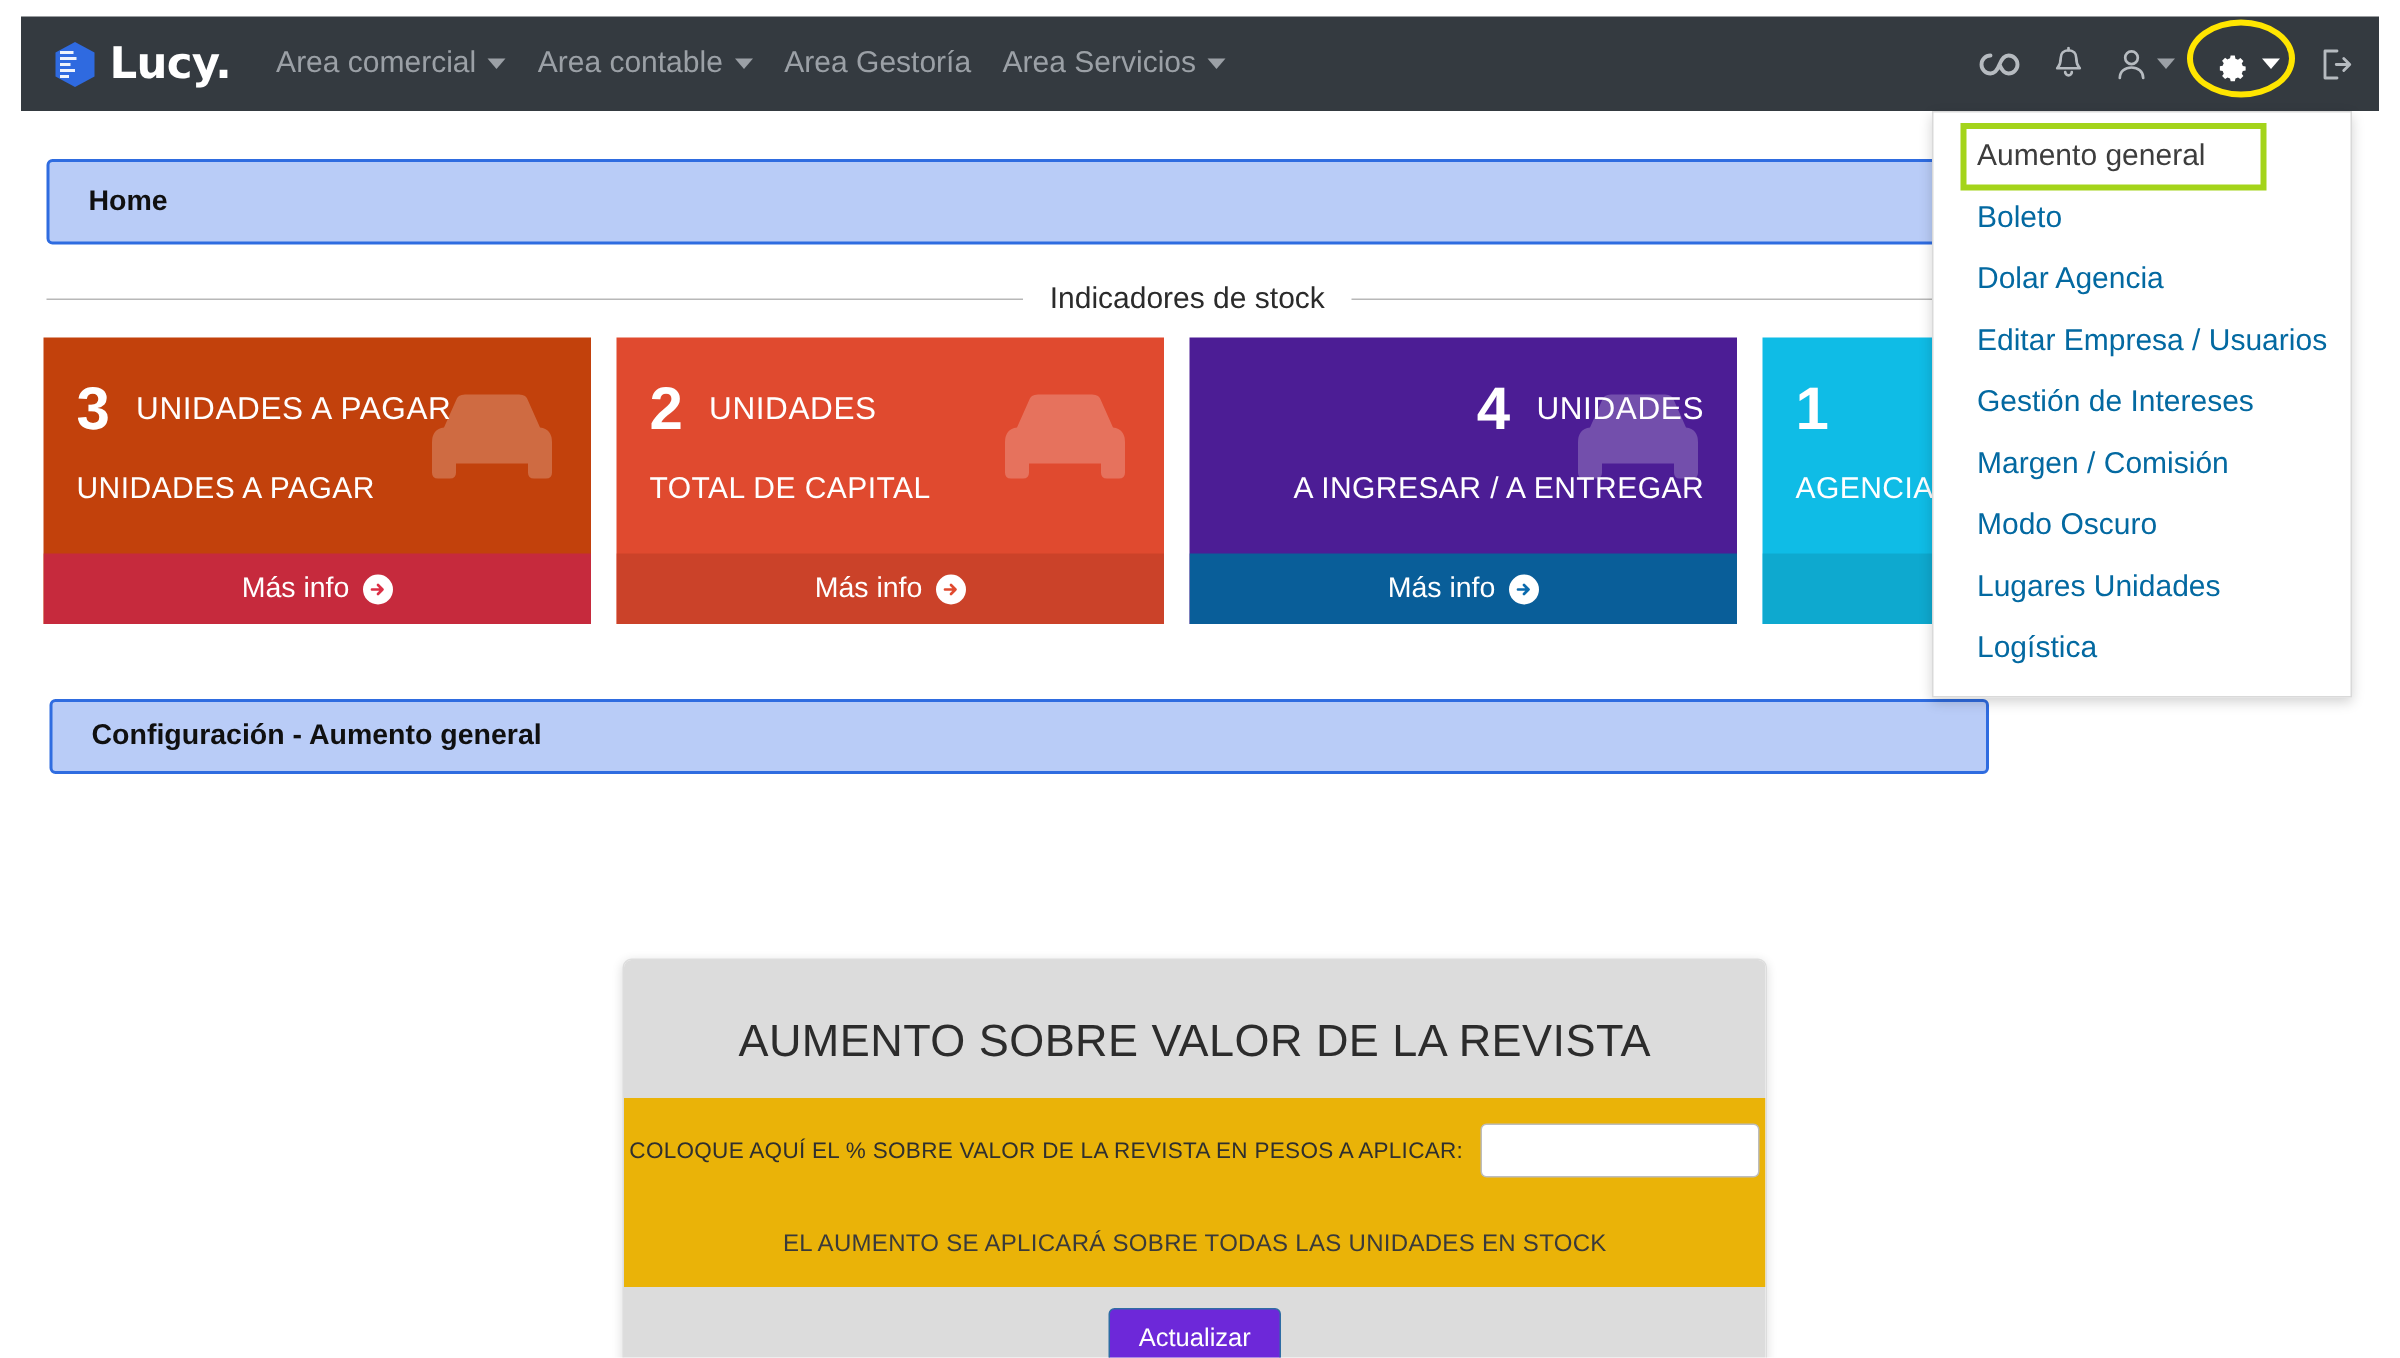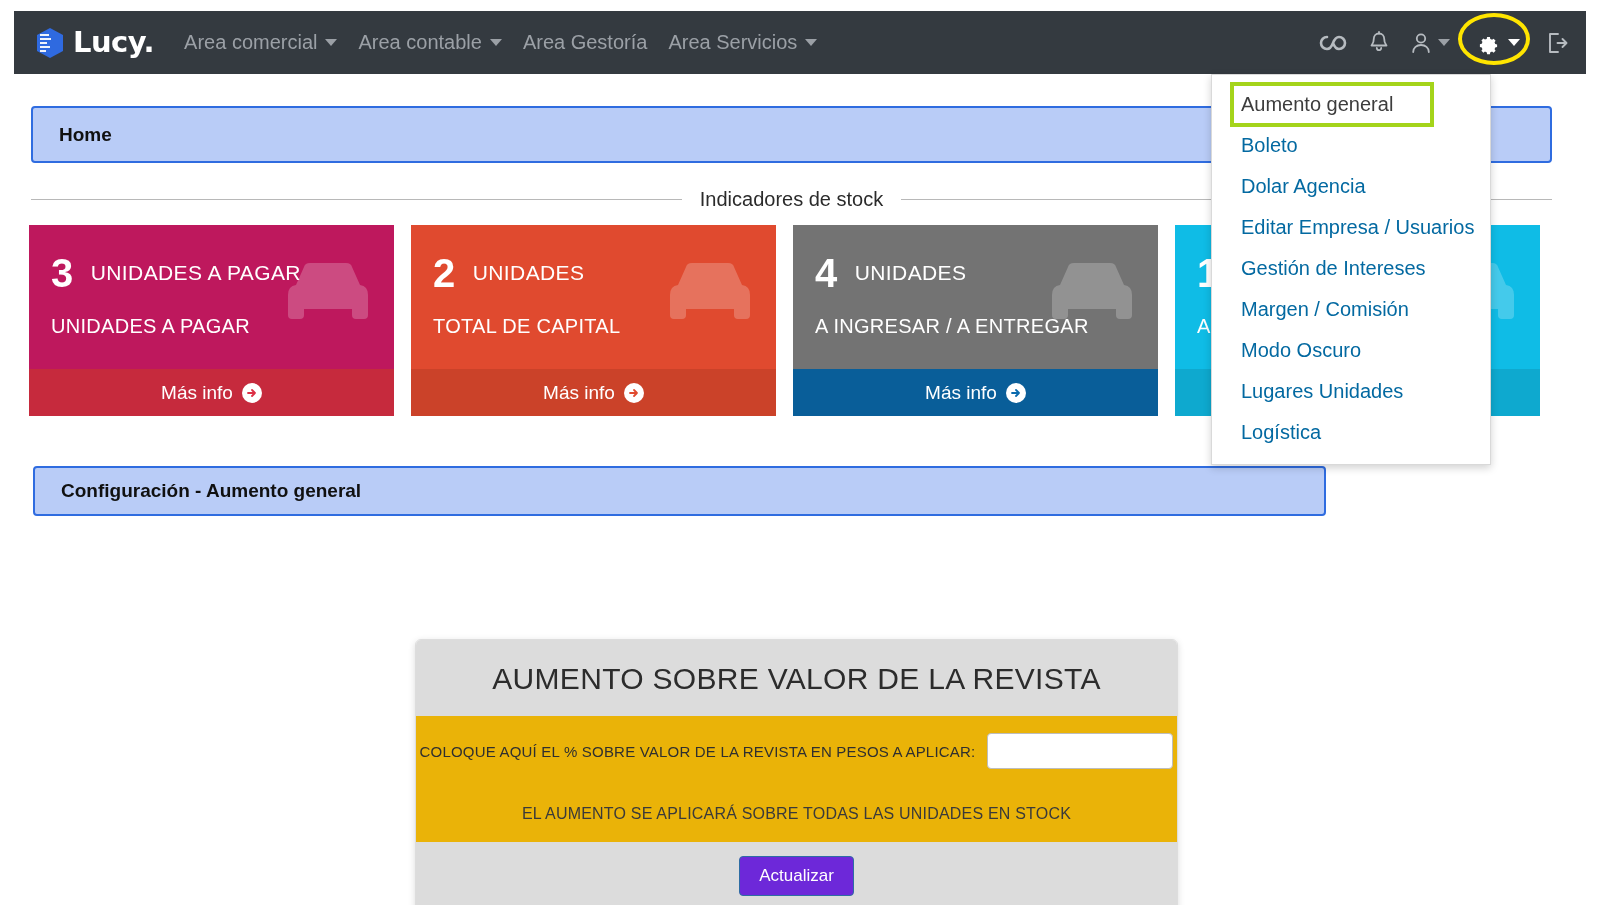--- a/index.html
+++ b/index.html
@@ -73,21 +73,21 @@
     left: -14px; top: -16px;
     width: 72px; height: 52px;
     border: 4px solid #ffe500;
     border-radius: 50%;
     pointer-events: none;
   }
 
   
   .dropdown {
     position: absolute;
-    left: 1211px; top: 74px;
+    left: 1288px; top: 74px;
     width: 280px;
     background: #ffffff;
     border: 1px solid #d9d9d9;
     box-shadow: 0 3px 8px rgba(0,0,0,0.18);
     padding: 9px 0 11px 0;
     z-index: 40;
   }
   .dd-item {
     font-size: 20px;
     color: #0369a1;
@@ -160,46 +160,46 @@
     display: flex; align-items: center; justify-content: center;
     gap: 9px;
     font-size: 19px;
     cursor: pointer;
   }
   .arrow-circle {
     width: 20px; height: 20px; border-radius: 50%;
     background: #ffffff;
     display: flex; align-items: center; justify-content: center;
   }
-  .card.c-red    { background: #be185d; }
+  .card.c-red    { background: #c2410c; }
   .card.c-red .card-foot    { background: #c62a3d; }
   .card.c-orange { background: #e04a2f; }
   .card.c-orange .card-foot { background: #cb4229; }
-  .card.c-blue   { background: #737373; }
+  .card.c-blue   { background: #4c1d95; text-align: right; }
   .card.c-blue .card-foot   { background: #095e99; }
   .card.c-cyan   { background: #0fbce6; }
   .card.c-cyan .card-foot   { background: #0ea9cf; }
 
   
   .form-card {
     position: absolute;
     left: 415px; top: 639px;
     width: 763px;
     background: #ffffff;
     border: 1px solid #ddd;
     border-radius: 6px;
     box-shadow: 0 2px 7px rgba(0,0,0,0.14);
     overflow: hidden;
   }
   .form-title {
     background: #dcdcdc;
     text-align: center;
     font-size: 30px;
     color: #2c2c2c;
-    padding: 22px 0 20px 0;
+    padding: 38px 0 20px 0;
     letter-spacing: 0.3px;
   }
   .form-row-input {
     background: #eab308;
     display: flex; align-items: center; justify-content: center;
     gap: 12px;
     padding: 17px 0;
   }
   .form-label { font-size: 15px; color: #2f2f2f; letter-spacing: 0.2px; }
   .form-input {

